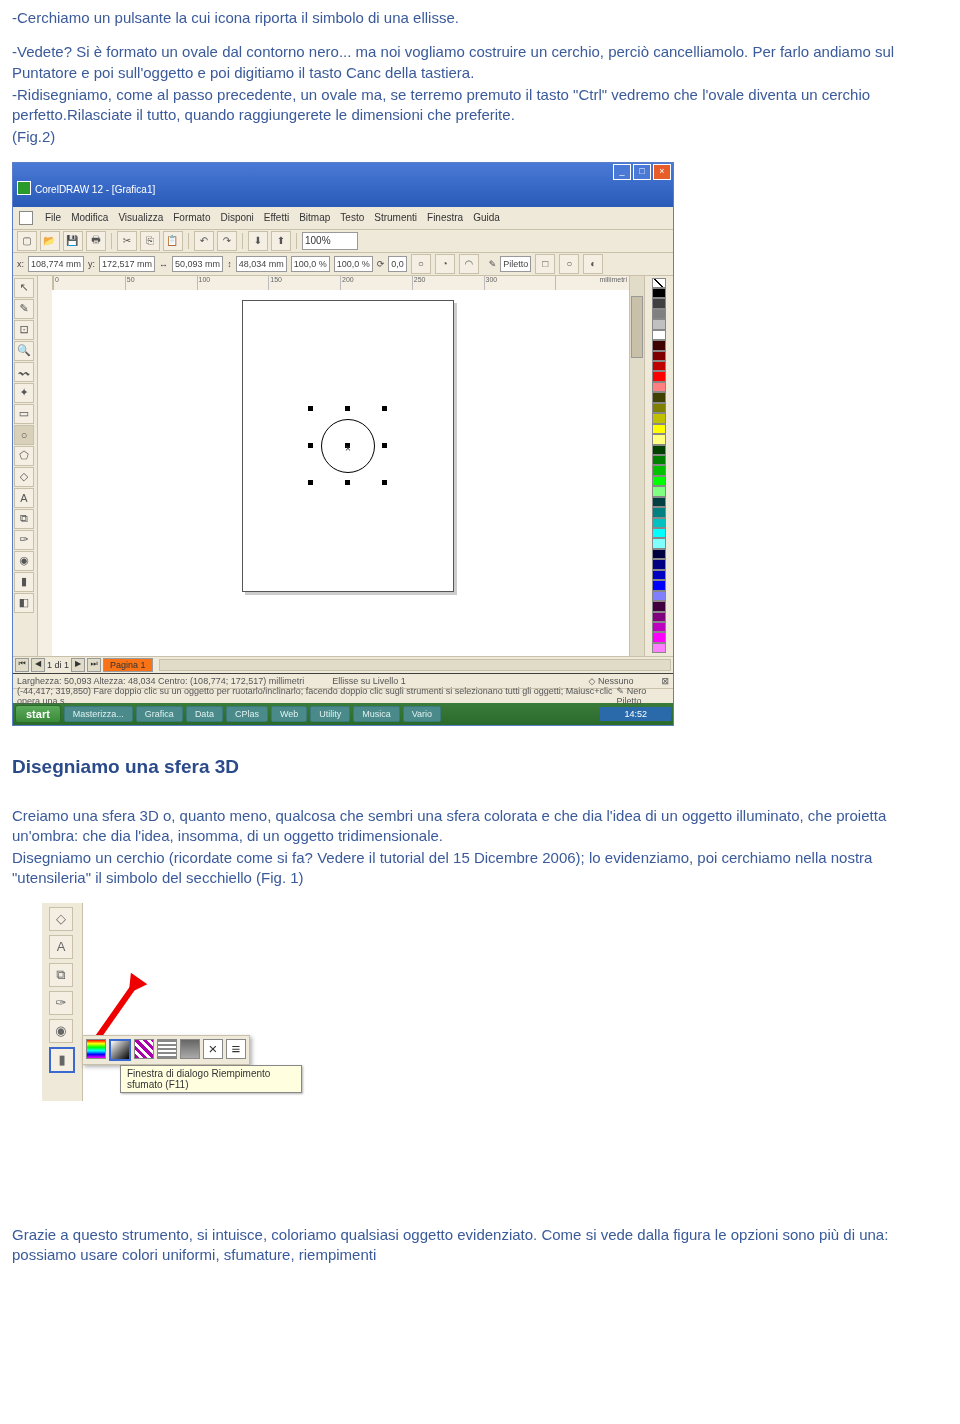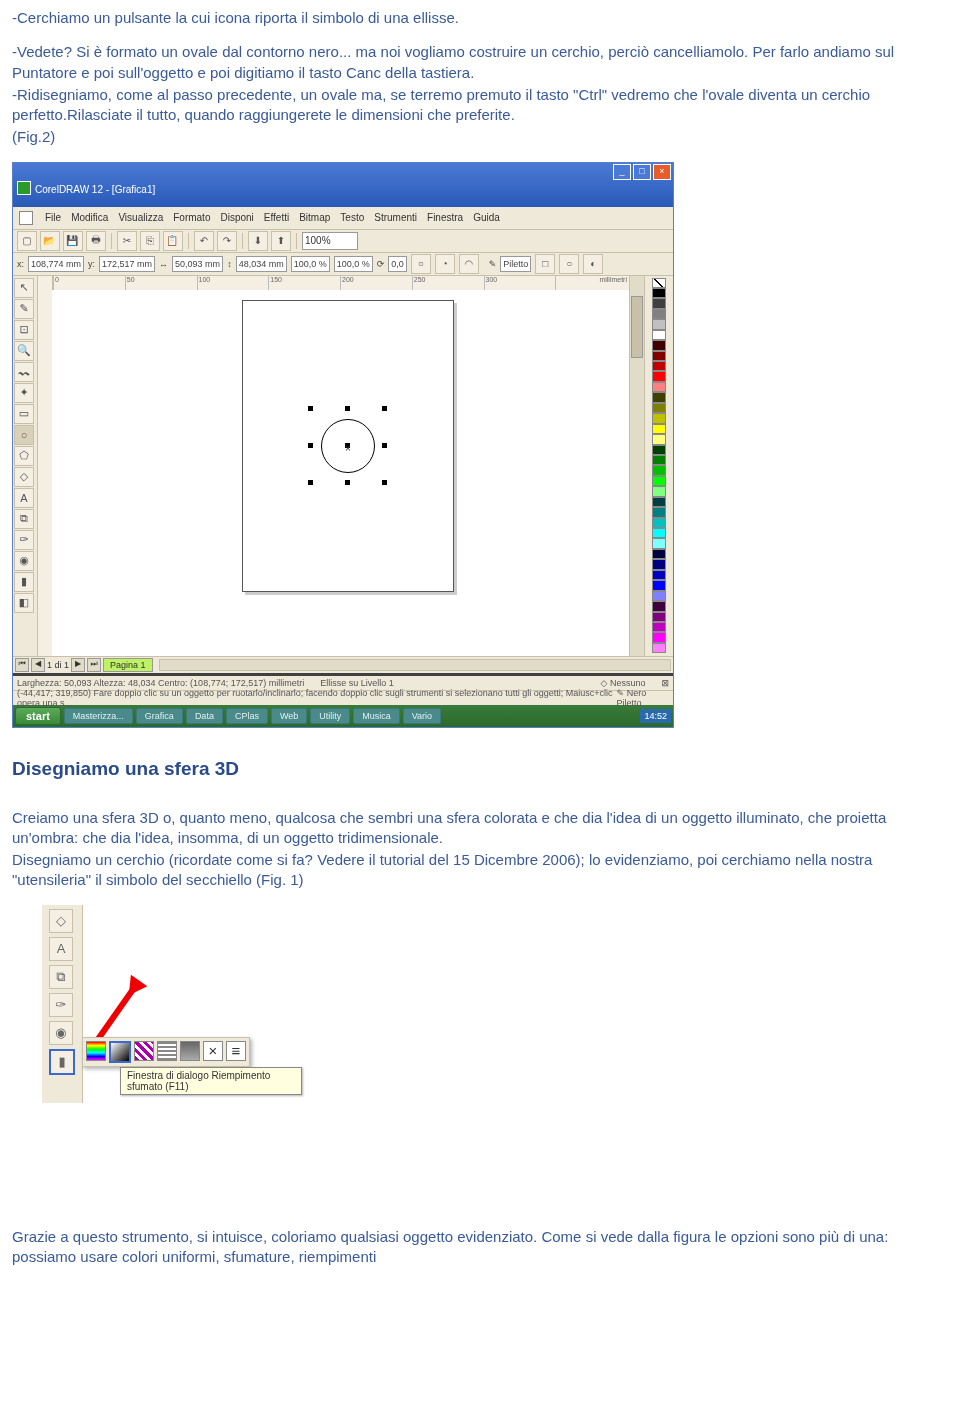--- a/index.html
+++ b/index.html
@@ -33,29 +33,29 @@
   .ruler-corner{width:14px;height:14px;background:#f4efe2;border-right:1px solid #c8c0a8;border-bottom:1px solid #c8c0a8;float:left}
   .ruler-v{width:14px;background:#f4efe2;border-right:1px solid #c8c0a8;position:absolute;left:0;top:14px;bottom:0}
   .canvas{position:absolute;left:14px;top:14px;right:0;bottom:0;background:#fff}
   .page{position:absolute;left:190px;top:10px;width:210px;height:290px;border:1px solid #555;box-shadow:3px 3px 0 #ccc;background:#fff}
   .circle{position:absolute;left:50%;top:50%;width:52px;height:52px;border:1px solid #000;border-radius:50%;transform:translate(-50%,-50%)}
   .handle{position:absolute;width:5px;height:5px;background:#000}
   .colorbar{width:28px;background:#efe9da;border-left:1px solid #c8c0a8;display:flex;flex-direction:column;padding:2px 0;gap:0;align-items:center}
   .swatch{width:12px;height:11px;border:1px solid #888}
   .scroller{width:14px;background:#e0dcc8;border-left:1px solid #c8c0a8;position:relative}
   .scroller .thumb{position:absolute;left:1px;right:1px;top:20px;height:60px;background:#c8c0a8;border:1px solid #999}
-  .statusbar{height:14px;background:#efe9da;border-top:3px solid #404040;font-size:9px;color:#555;padding:0 4px;display:flex;align-items:center;gap:16px}
+  .statusbar{height:14px;background:#efe9da;border-top:1px solid #404040;font-size:9px;color:#555;padding:0 4px;display:flex;align-items:center;gap:28px}
   .statusbar2{height:14px;background:#efe9da;border-top:1px solid #c8c0a8;font-size:9px;color:#555;padding:0 4px;display:flex;align-items:center;justify-content:space-between}
   .pagetabs{height:16px;background:#efe9da;border-top:1px solid #c8c0a8;display:flex;align-items:center;font-size:9px;padding:0 2px;gap:2px}
-  .pagetab{background:#bef264;border:1px solid #999;padding:0 6px;height:12px;line-height:12px}
+  .pagetab{background:#f97316;border:1px solid #999;padding:0 6px;height:12px;line-height:12px}
   .navbtn{width:12px;height:12px;background:#e0dcc8;border:1px solid #999;text-align:center;line-height:10px;font-size:8px}
   .taskbar{height:22px;background:linear-gradient(#3a7a3a,#2a6a2a);display:flex;align-items:center;padding:0 2px;gap:3px}
   .startbtn{background:linear-gradient(#5aaa5a,#3a8a3a);color:#fff;font-weight:bold;font-size:11px;padding:2px 10px;border-radius:3px;border:1px solid #2a6a2a}
   .taskitem{background:#4a8a8a;color:#e0f0f0;font-size:9px;padding:2px 8px;border:1px solid #3a7a7a;border-radius:2px}
-  .tray{margin-left:auto;background:#2a6aaa;color:#fff;font-size:9px;padding:2px 4px;border-radius:0}
+  .tray{margin-left:auto;background:#2a6aaa;color:#fff;font-size:9px;padding:2px 24px;border-radius:0}
   
   .filltool{margin:12px 0 0 30px;width:260px;background:#fff;position:relative;padding:6px 0}
   .ft-vert{position:absolute;left:0;top:0;width:36px;display:flex;flex-direction:column;gap:4px;padding:4px 2px;background:#efe9da;border-right:1px solid #c8c0a8}
   .ft-tool{width:22px;height:22px;background:#f4efe2;border:1px solid #c8c0a8;display:flex;align-items:center;justify-content:center;font-size:13px;color:#666;margin-left:5px}
   .ft-fly{position:absolute;left:40px;top:132px;background:#efe9da;border:1px solid #c8c0a8;padding:3px;display:flex;gap:3px;box-shadow:2px 2px 4px rgba(0,0,0,.3)}
   .ft-opt{width:18px;height:18px;border:1px solid #888}
   .ft-tip{position:absolute;left:78px;top:162px;background:#ffffe0;border:1px solid #888;font-size:10px;padding:2px 6px;color:#333;box-shadow:1px 1px 2px rgba(0,0,0,.3)}
   .arrow{position:absolute;left:70px;top:80px;transform:rotate(215deg)}
   .arrow-line{width:6px;height:60px;background:#e00}
   .arrow-head{width:0;height:0;border-left:10px solid transparent;border-right:10px solid transparent;border-bottom:18px solid #e00;position:absolute;top:54px;left:-7px}

